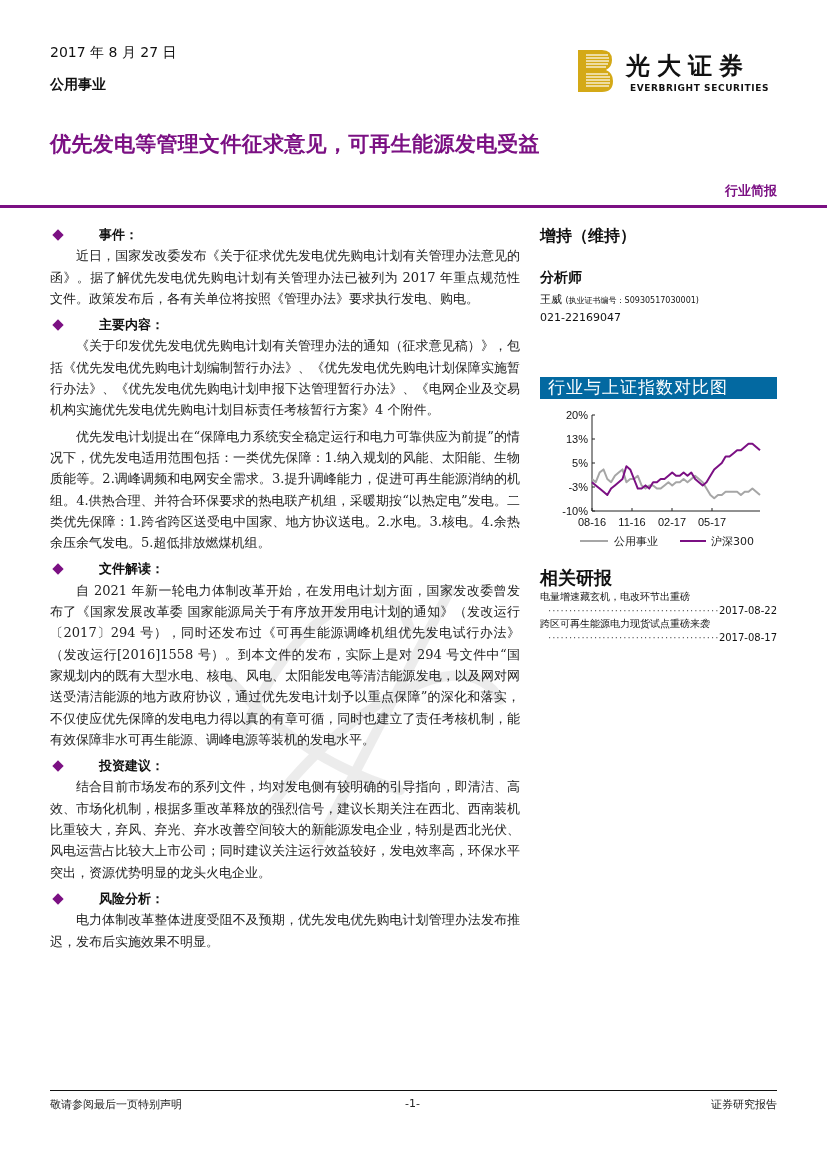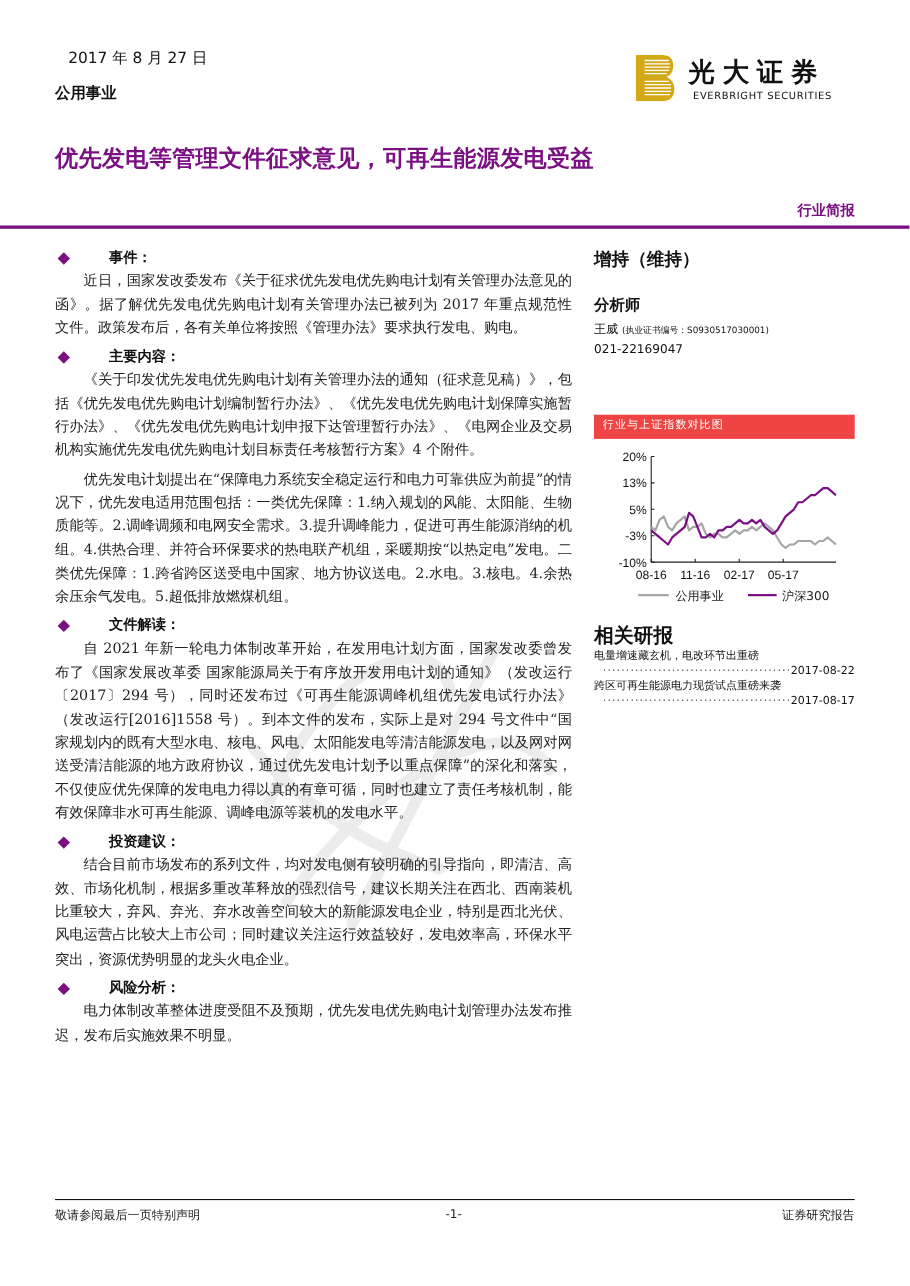--- a/index.html
+++ b/index.html
@@ -1,42 +1,42 @@
 <!DOCTYPE html>
 <html><head>
 <meta charset="utf-8">
 <style>
   html, body { margin: 0; padding: 0; background: #ffffff; }
   body { width: 827px; height: 1169px; position: relative; overflow: hidden;
          font-family: "DejaVu Sans", "Liberation Sans", sans-serif; color: #111; }
   .abs { position: absolute; }
-  .date { left: 62px; top: 44px; font-size: 14px; color: #111; }
+  .date { left: 50px; top: 44px; font-size: 14px; color: #111; }
   .sector { left: 50px; top: 76px; font-size: 14px; font-weight: bold; color: #111; }
   .title { left: 50px; top: 130px; font-size: 21px; font-weight: bold; color: #7b1083; letter-spacing: 0.3px; }
   .logo { left: 578px; top: 50px; width: 200px; height: 48px; }
   .logo-mark { position: absolute; left: 0; top: 0; width: 36px; height: 42px; }
   .logo-cn { position: absolute; left: 48px; top: 0; font-family: "DejaVu Serif", serif; font-size: 24px; font-weight: bold; letter-spacing: 7px; color: #111; }
-  .logo-en { position: absolute; left: 52px; top: 33px; font-size: 9px; font-weight: normal; letter-spacing: 0.6px; color: #111; }
+  .logo-en { position: absolute; left: 52px; top: 33px; font-size: 9px; font-weight: bold; letter-spacing: 0.6px; color: #111; }
   .report-type { right: 50px; top: 182px; font-size: 13px; font-weight: bold; color: #7b1083; }
   .topline { left: 0; top: 205px; width: 827px; height: 3px; background: #7b1083; }
 
   .main { left: 50px; top: 220px; width: 470px; font-size: 13px; line-height: 21.3px; color: #222; }
   .sec-head { font-size: 13px; font-weight: bold; color: #111; display: flex; align-items: center; margin-top: 4px; gap: 31px; }
   .diamond { display: inline-block; width: 8px; height: 8px; background: #7b1083; transform: rotate(45deg); margin: 0 6px 0 4px; }
   .para { text-indent: 2em; text-align: justify; margin: 0 0 5px 0; font-family: "DejaVu Serif", serif; }
 
   .side { left: 540px; top: 226px; width: 237px; }
   .rating { font-size: 16px; font-weight: bold; color: #111; }
   .analyst-h { margin-top: 22px; font-size: 14px; font-weight: bold; color: #111; }
   .analyst { font-size: 11px; line-height: 17px; margin-top: 4px; color: #111; }
   .analyst .cert { font-size: 8px; }
   .email { color: #1a3fa8; text-decoration: underline; }
 
   .chart-box { left: 540px; top: 377px; width: 237px; height: 178px; }
-  .chart-head { background: #ef4444; color: #fff; font-size: 10px; height: 22px; line-height: 22px; padding-left: 8px; font-family: Liberation Mono, monospace; letter-spacing: 1px; }
+  .chart-head { background: #0369a1; color: #fff; font-size: 17px; height: 22px; line-height: 22px; padding-left: 8px; font-family: Liberation Serif, serif; letter-spacing: 1px; }
   .chart-svg { position: absolute; left: 0; top: 24px; }
 
   .related { left: 540px; top: 566px; width: 237px; }
   .related-h { font-size: 18px; font-weight: bold; color: #111; }
   .rel-title { font-size: 10px; font-family: "DejaVu Serif", serif; line-height: 14px; color: #111; }
   .rel-date { font-size: 10px; line-height: 13px; color: #111; display: flex; }
   .rel-dots { flex: 1; overflow: hidden; white-space: nowrap; color: #555; padding-left: 8px; letter-spacing: 1px; }
 
   .watermark { left: 200px; top: 560px; width: 320px; height: 300px; opacity: 0.18; pointer-events: none; }
 

